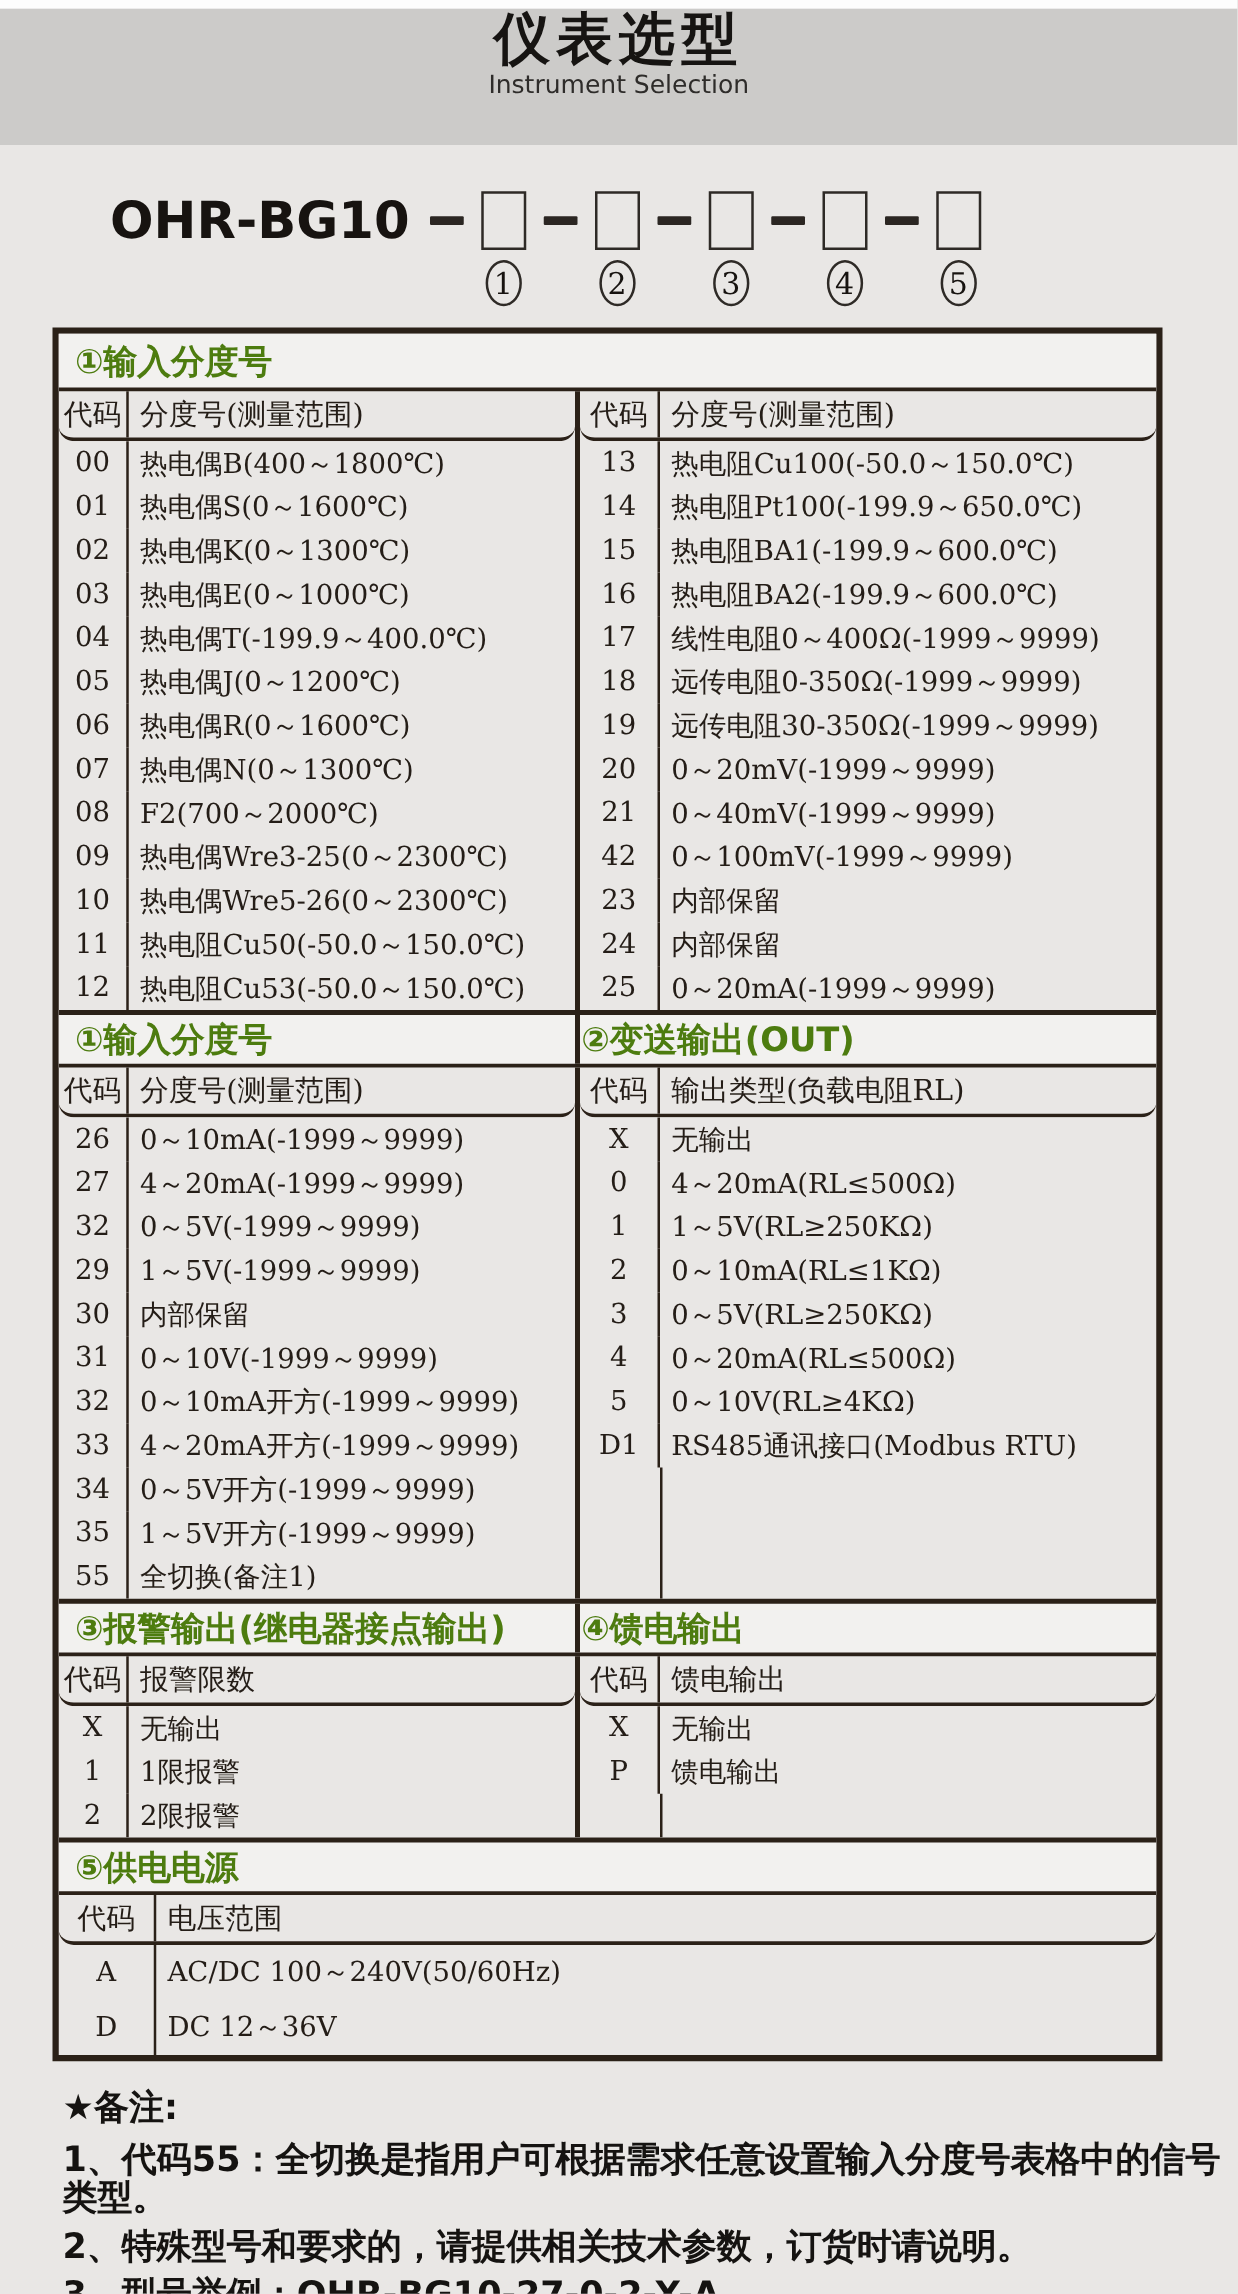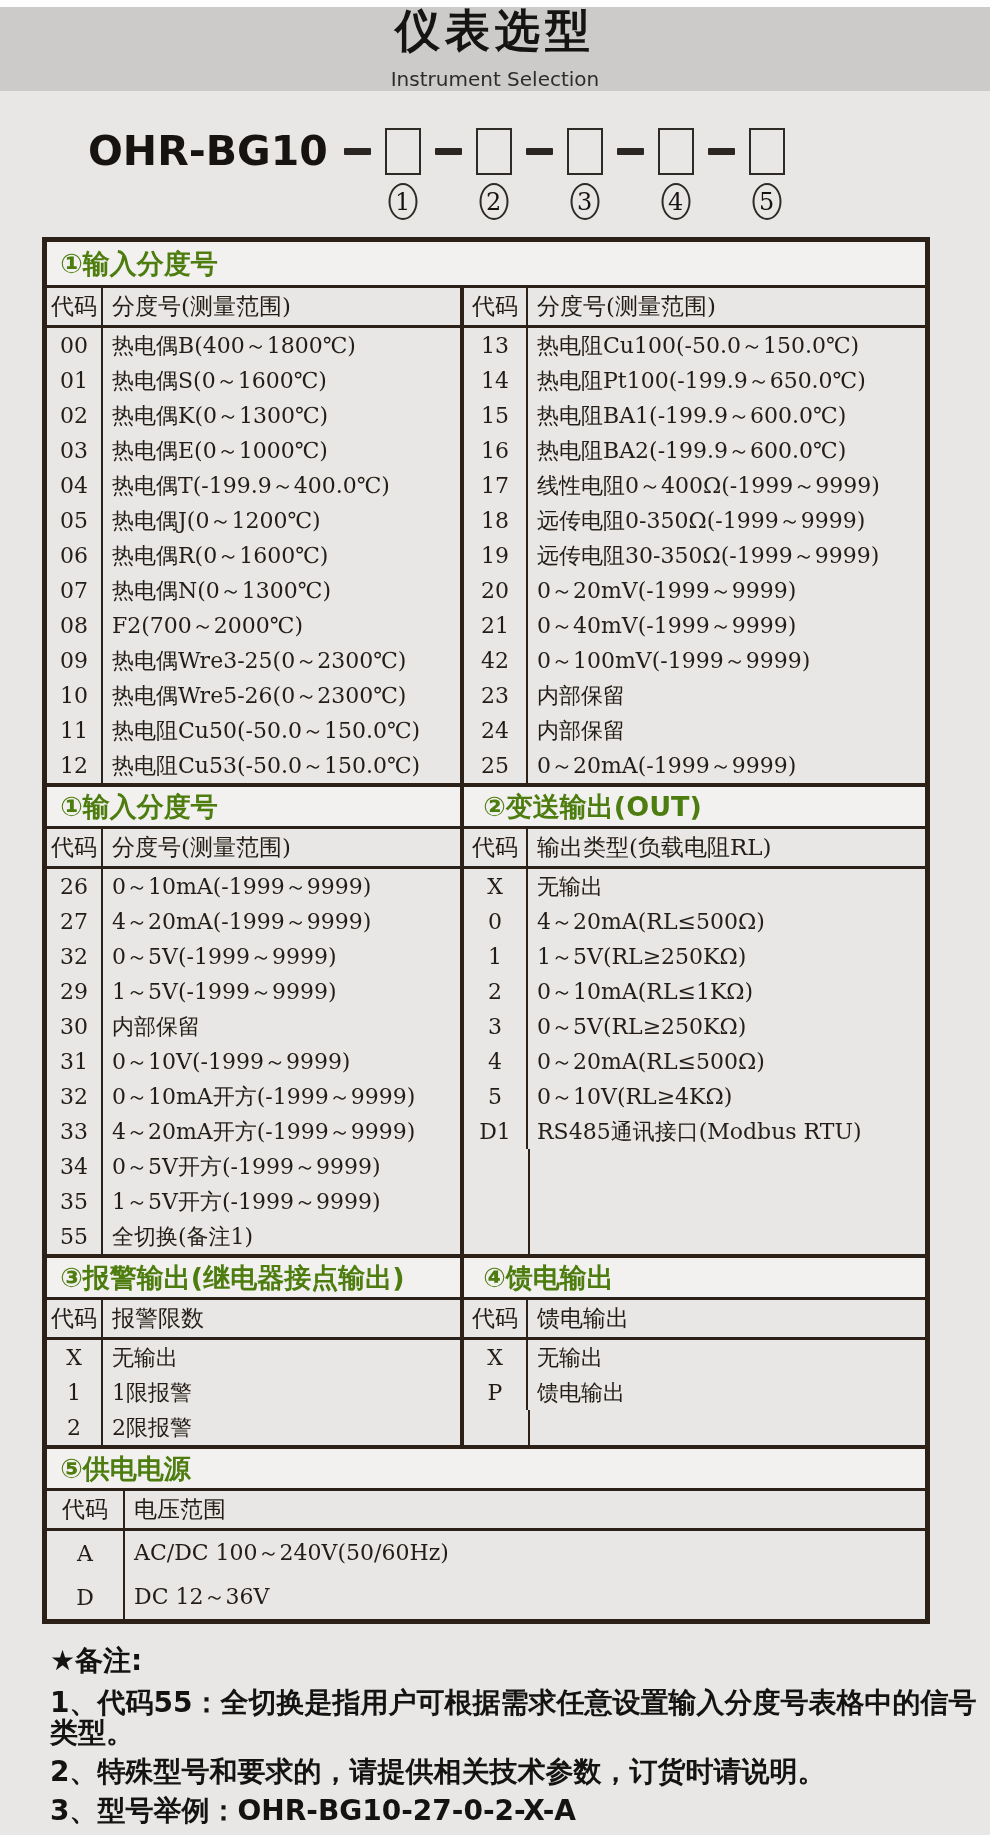--- a/index.html
+++ b/index.html
@@ -12,22 +12,22 @@
   *{box-sizing:border-box;}
   html,body{margin:0;padding:0;}
   body{
     width:990px;height:1835px;overflow:hidden;
     background:var(--bg);color:var(--ink);
     font-family:"DejaVu Serif","Liberation Serif",serif;
   }
   .top-strip{height:7px;background:#fdfdfd;}
   
   .band{
-    height:84px;background:var(--band);
-    display:flex;flex-direction:column;align-items:center;justify-content:space-between;
+    height:109px;background:var(--band);
+    display:flex;flex-direction:column;align-items:center;justify-content:flex-start;
   }
   .band-title{
     font-family:"DejaVu Sans","Liberation Sans",sans-serif;
     font-weight:700;font-size:45px;letter-spacing:5px;color:#161412;line-height:1.05;
   }
   .band-subtitle{
     font-family:"DejaVu Sans","Liberation Sans",sans-serif;
     font-size:20px;color:#2e2c2a;margin-top:1px;letter-spacing:0px;
   }
   
@@ -61,26 +61,26 @@
   }
   .title-row{
     background:var(--titlebg);border-bottom:3px solid var(--bd);
     font-family:"DejaVu Sans","Liberation Sans",sans-serif;
     font-weight:700;font-size:27px;color:#4d7c0f;
   }
   .title-row.bordered{border-top:4px solid var(--bd);}
   .title-full{height:46px;display:flex;align-items:center;padding-left:13px;}
   .title-split{height:46px;display:flex;align-items:stretch;}
   .title-split .t-left{width:413px;display:flex;align-items:center;padding-left:13px;}
-  .title-split .t-right{flex:1;border-left:4px solid var(--bd);display:flex;align-items:center;padding-left:19px;}
+  .title-split .t-right{flex:1;border-left:4px solid var(--bd);display:flex;align-items:center;padding-left:1px;}
   .split{display:flex;align-items:stretch;}
   .half{display:flex;flex-direction:column;}
   .half.left{width:413px;}
   .half.right{flex:1;border-left:4px solid var(--bd);}
-  .hdr-row{height:40px;display:flex;border-bottom:3px solid var(--bd);font-size:23px;}
+  .hdr-row{height:40px;display:flex;border-bottom:3px solid var(--bd);font-size:23px;border-radius:12px;}
   .row{height:35px;display:flex;font-size:22px;}
   .tall .row{height:44px;}
   .code-cell{
     width:56px;flex-shrink:0;border-right:2px solid var(--bd);
     display:flex;align-items:center;justify-content:center;
   }
   .half.right .code-cell{width:64px;}
   .s5 .code-cell{width:78px;}
   .desc-cell{display:flex;align-items:center;padding-left:9px;white-space:nowrap;}
   .rows{display:flex;flex-direction:column;}

